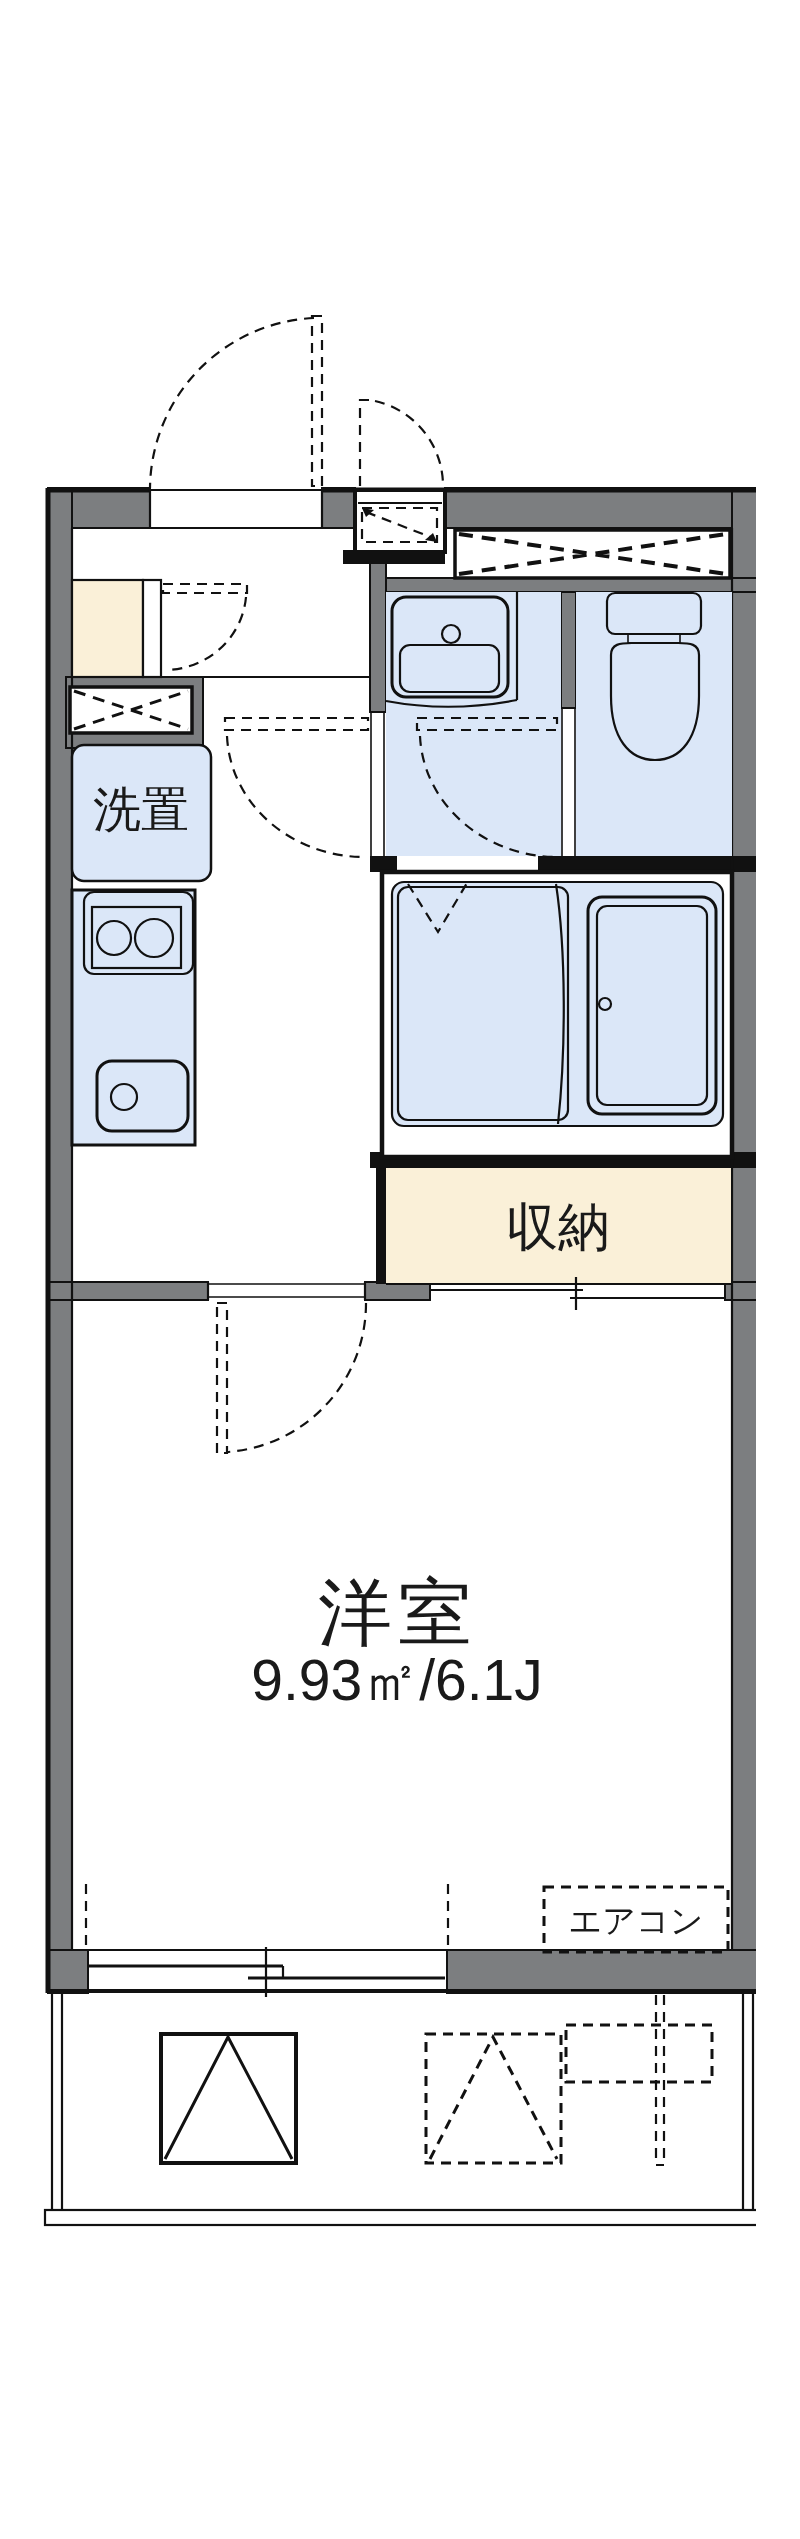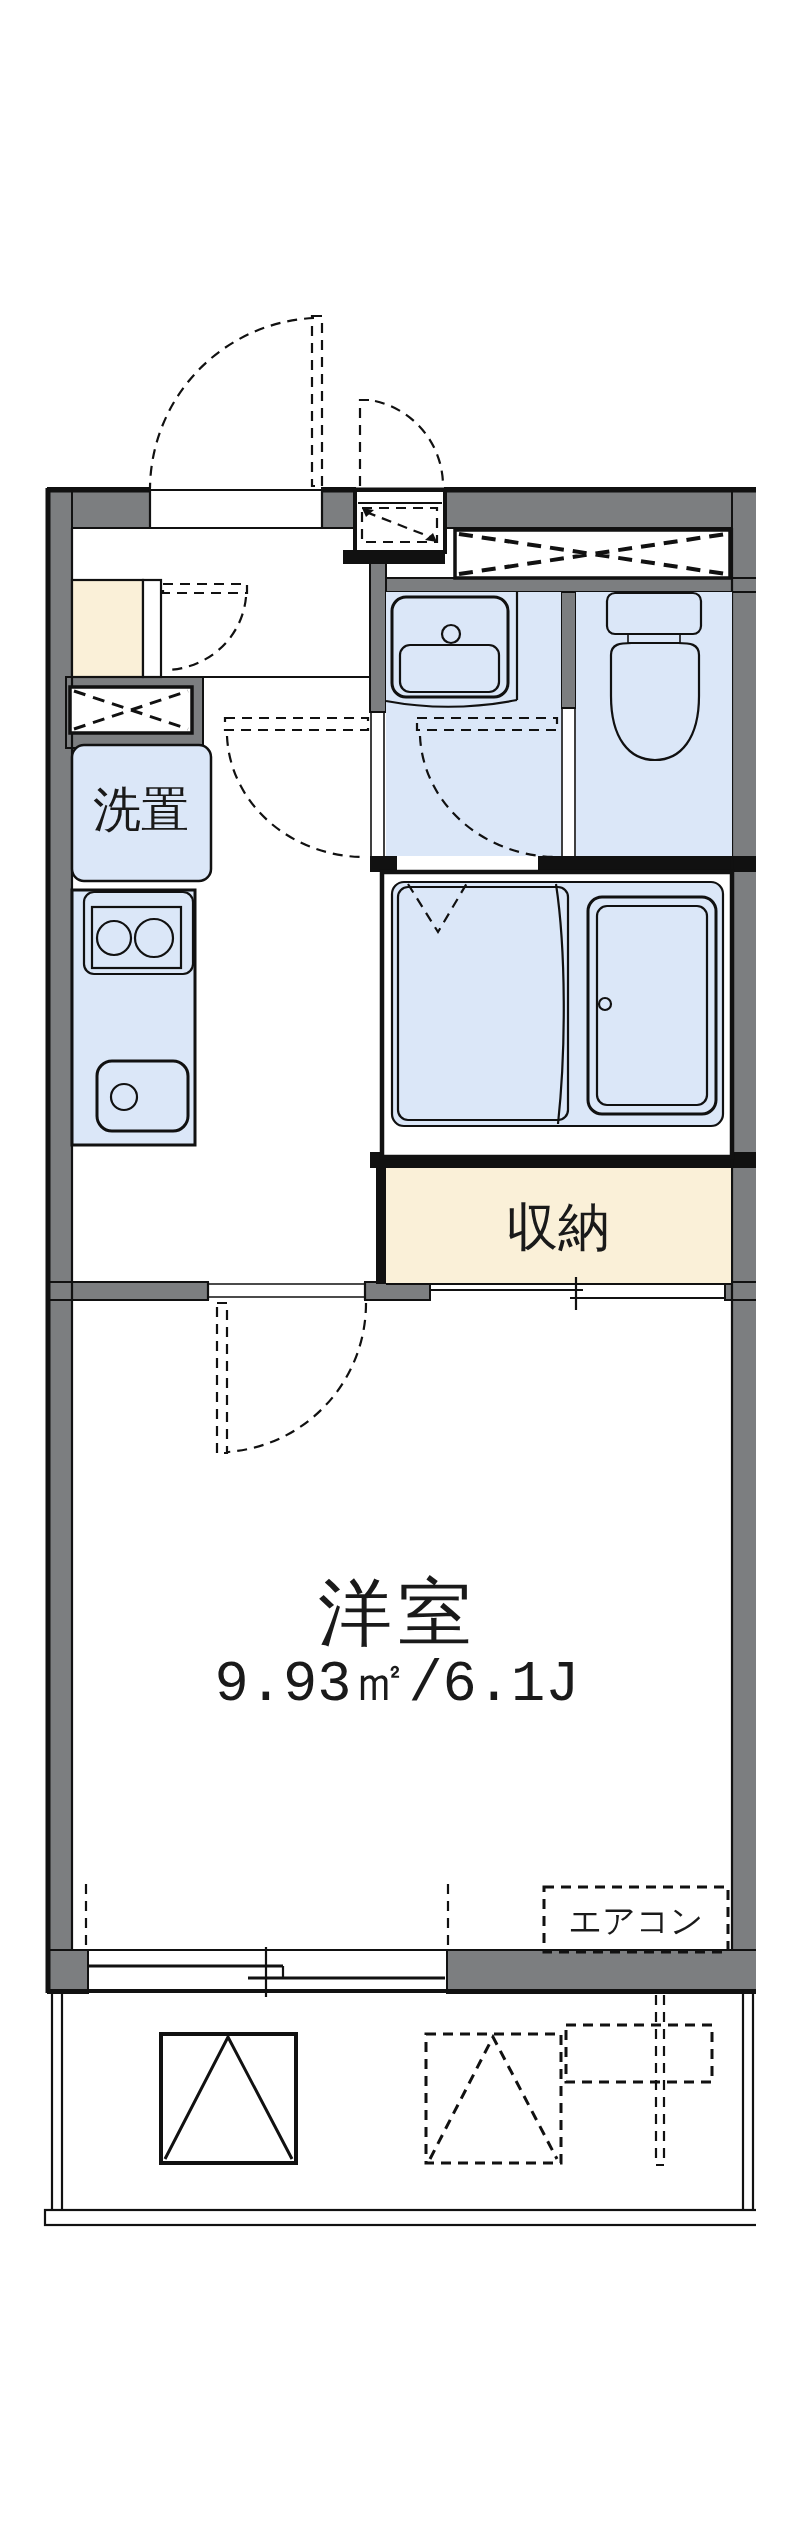--- a/index.html
+++ b/index.html
@@ -4,21 +4,21 @@
 <style>
   :root{
     --c-wall:#7c7e80;
     --c-blue:#dbe7f8;
     --c-cream:#faf0d8;
     --c-line:#111111;
     --c-bg:#ffffff;
   }
   html,body{margin:0;padding:0;background:#fff;}
   .canvas{position:relative;width:756px;height:2539px;background:var(--c-bg);overflow:hidden;
-          font-family:Liberation Mono, monospace;}
+          font-family:Liberation Sans, sans-serif;}
   svg{display:block;}
   .wall{fill:var(--c-wall);stroke:var(--c-line);stroke-width:2;}
   .wallblk{fill:var(--c-line);stroke:none;}
   .blue{fill:var(--c-blue);}
   .cream{fill:var(--c-cream);}
   .wfill{fill:#ffffff;}
   .nf{fill:none;}
   .s1{stroke:var(--c-line);stroke-width:1.6;}
   .s2{stroke:var(--c-line);stroke-width:2.2;}
   .s3{stroke:var(--c-line);stroke-width:3;}

